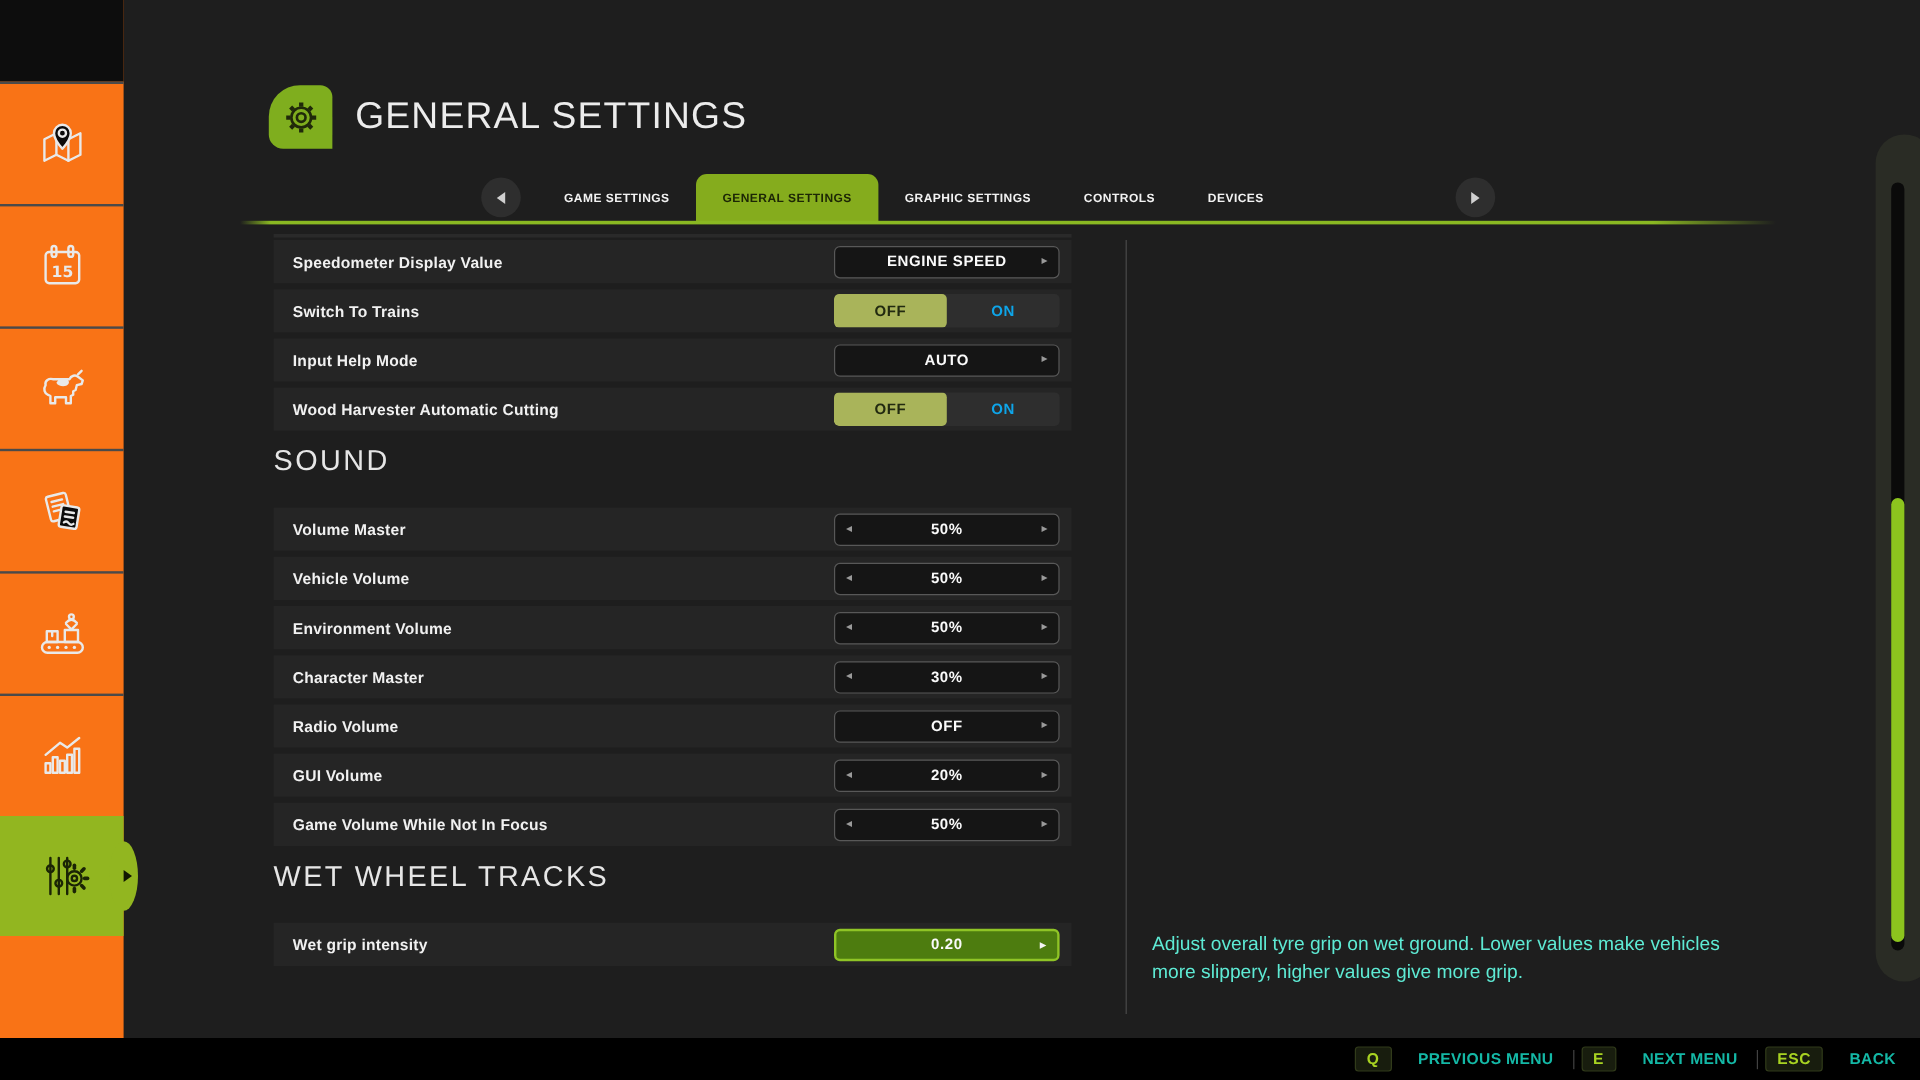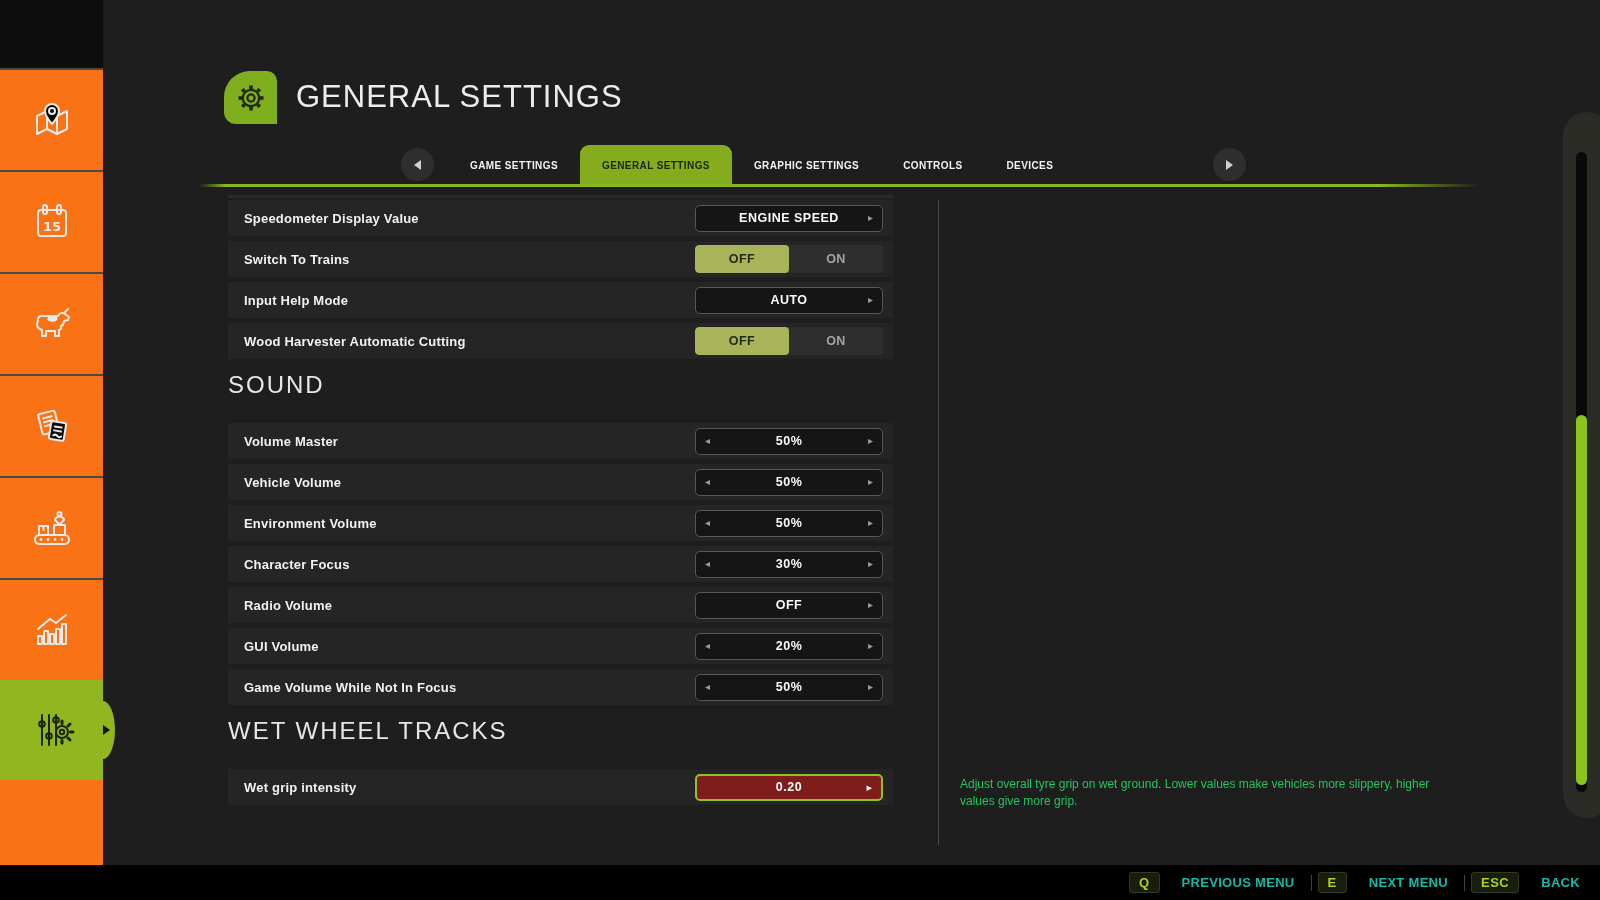--- a/index.html
+++ b/index.html
@@ -34,29 +34,29 @@
   #list{position:absolute;left:228px;top:195px;width:665px;}
   .sliver{height:3px;background:#2a2a2a;margin-bottom:2px;}
   .section-title{font-size:24px;font-weight:400;color:#e6e6e6;letter-spacing:2px;margin:12px 0 24px 0;height:28px;line-height:28px;}
   .row{height:36px;margin-bottom:5px;background:#252525;display:flex;align-items:center;justify-content:space-between;}
   .row-label{margin-left:16px;font-size:13px;font-weight:700;color:#f1f1f1;letter-spacing:.2px;text-align:center;}
   .ctrl{position:relative;width:188px;height:27px;margin-right:10px;box-sizing:border-box;}
   .stepper{background:#151515;border:1.5px solid #585858;border-radius:5px;display:flex;align-items:center;justify-content:center;cursor:pointer;}
   .stepper .val{font-size:12.5px;font-weight:700;color:#fafafa;letter-spacing:.5px;}
   .arrow{position:absolute;top:50%;transform:translateY(-50%);font-family:"DejaVu Sans",sans-serif;font-size:10px;color:#9a9a9a;cursor:pointer;line-height:1;}
   .arrow.left{left:9px;} .arrow.right{right:9px;}
-  .stepper.focused{border:2px solid #8fc426;background:#7f1d1d;}
+  .stepper.focused{border:2px solid #8fc426;background:#4d7c0f;}
   .stepper.focused .arrow{color:#f5f5f5;font-size:11px;}
   .toggle{background:#2e2e2e;border-radius:4px;display:flex;overflow:hidden;height:28px;cursor:pointer;}
-  .seg{flex:1;display:flex;align-items:center;justify-content:center;font-size:12.5px;font-weight:700;color:#a3a3a3;letter-spacing:.5px;}
+  .seg{flex:1;display:flex;align-items:center;justify-content:center;font-size:12.5px;font-weight:700;color:#0ea5e9;letter-spacing:.5px;}
   .seg.on{background:var(--toggle-active);color:#222a10;border-radius:4px;}
 
   
   #divider{position:absolute;left:938px;top:200px;width:1px;height:645px;background:#4a4a4a;}
-  #desc{position:absolute;left:960px;top:776px;width:495px;font-size:12px;color:#22c55e;line-height:1.45;}
+  #desc{position:absolute;left:960px;top:776px;width:495px;font-size:16px;color:#5eead4;line-height:1.45;}
 
   
   #scroll-panel{position:absolute;left:1563px;top:112px;width:48px;height:706px;background:#2a2c25;border-radius:24px;}
   #scroll-track{position:absolute;left:1576px;top:152px;width:11px;height:640px;background:#0a0a0a;border-radius:6px;cursor:pointer;}
   #scroll-thumb{position:absolute;left:1576px;top:415px;width:11px;height:370px;background:var(--thumb);border-radius:6px;cursor:grab;}
 
   
   #footer{position:absolute;left:0;top:865px;width:1600px;height:35px;background:#000;display:flex;align-items:center;justify-content:flex-end;padding-right:10px;box-sizing:border-box;}
   .hint{display:flex;align-items:center;cursor:pointer;}
   .key-badge{background:#181d0e;border:1px solid #313b1a;border-radius:3px;color:#a8d322;font-size:13px;font-weight:700;padding:2px 9px;letter-spacing:.5px;}
@@ -253,21 +253,21 @@
       </div>
       <div class="row">
     <span class="row-label">Environment Volume</span>
   <div class="ctrl stepper">
           <span class="arrow left">◂</span>
           <span class="val">50%</span>
           <span class="arrow right">▸</span>
         </div>
       </div>
       <div class="row">
-    <span class="row-label">Character Focus</span>
+    <span class="row-label">Character Master</span>
   <div class="ctrl stepper">
           <span class="arrow left">◂</span>
           <span class="val">30%</span>
           <span class="arrow right">▸</span>
         </div>
       </div>
       <div class="row">
     <span class="row-label">Radio Volume</span>
   <div class="ctrl stepper">
           <span class="val">OFF</span>

